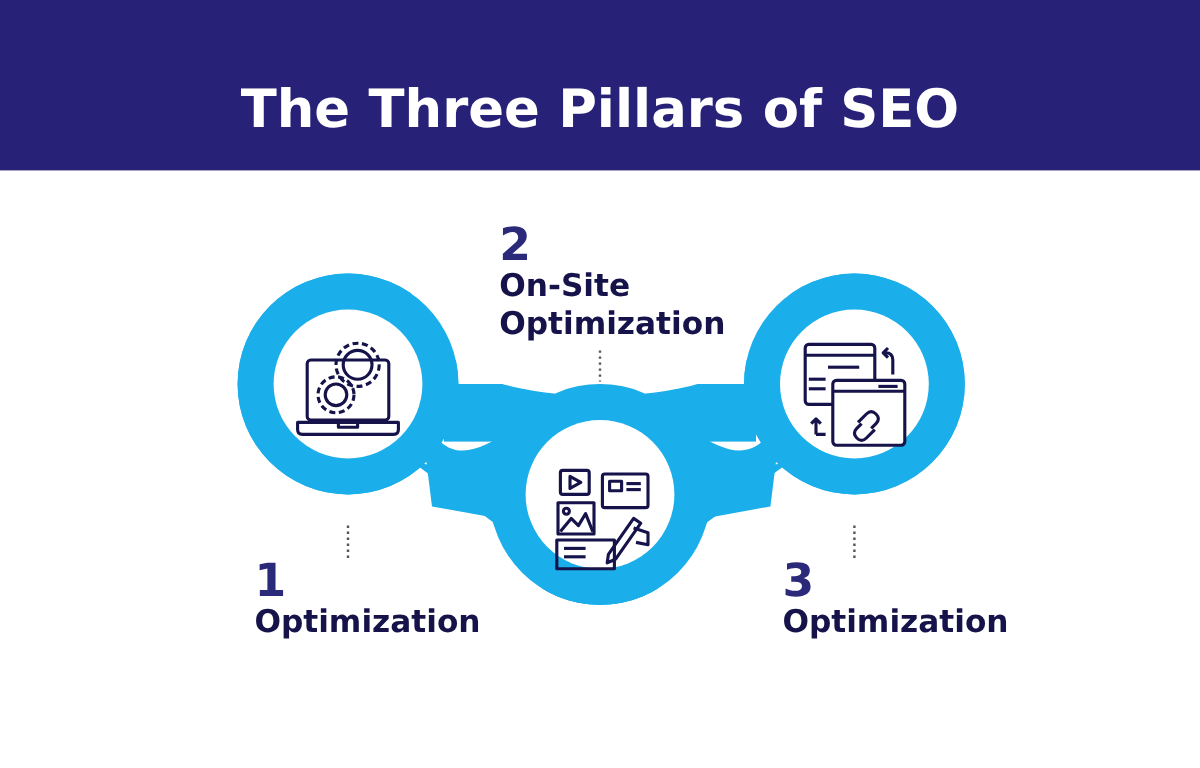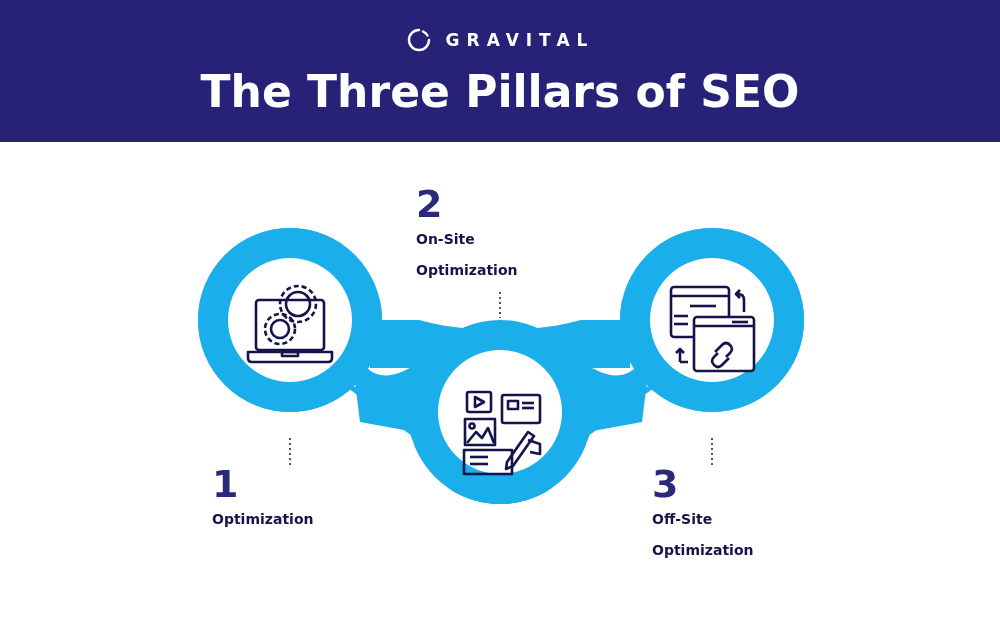--- a/index.html
+++ b/index.html
@@ -4,33 +4,26 @@
 <style>
   html,body{margin:0;padding:0;}
   body{width:1000px;height:640px;position:relative;overflow:hidden;background:#ffffff;font-family:"DejaVu Sans","Liberation Sans",sans-serif;}
   .header{position:absolute;left:0;top:0;width:1000px;height:142px;background:#272277;}
   .brand{position:absolute;top:27px;left:0;width:1000px;display:flex;justify-content:center;align-items:center;gap:14px;}
   .brand-name{color:#ffffff;font-family:"DejaVu Sans",sans-serif;font-weight:bold;font-size:17px;letter-spacing:7px;}
   .title{position:absolute;top:66px;left:0;width:1000px;text-align:center;color:#ffffff;font-family:"DejaVu Sans",sans-serif;font-weight:bold;font-size:44px;letter-spacing:0px;}
   .diagram{position:absolute;left:0;top:142px;width:1000px;height:498px;}
   .label{position:absolute;color:#15134a;font-family:"DejaVu Sans",sans-serif;font-weight:bold;}
   .num{font-size:38px;color:#2b2a7a;line-height:40px;}
-  .ltxt{font-size:14px;line-height:31px;}
+  .ltxt{font-size:26px;line-height:31px;}
 </style>
 </head>
 <body>
 
 <div class="header">
-  <div class="brand">
-    <svg width="26" height="26" viewBox="0 0 26 26">
-      <path d="M13 3 A10 10 0 1 0 23 13" fill="none" stroke="#fff" stroke-width="2.4" stroke-linecap="round"></path>
-      <path d="M17 4.5 A10 10 0 0 1 21.5 8.5" fill="none" stroke="#fff" stroke-width="2.4" stroke-linecap="round"></path>
-    </svg>
-    <span class="brand-name">GRAVITAL</span>
-  </div>
   <div class="title">The Three Pillars of SEO</div>
 </div>
 
 <div class="diagram">
   <svg width="1000" height="498" style="position:absolute;left:0;top:0;">
 
     <g fill="#1aaeea">
       <circle cx="290" cy="178" r="92"></circle>
       <circle cx="500" cy="270" r="92"></circle>
       <circle cx="712" cy="178" r="92"></circle>
@@ -119,16 +112,15 @@
   </div>
 
   <div class="label" style="left:416px;top:42px;">
     <div class="num">2</div>
     <div class="ltxt">On-Site</div>
     <div class="ltxt">Optimization</div>
   </div>
 
   <div class="label" style="left:652px;top:322px;">
     <div class="num">3</div>
-    <div class="ltxt">Off-Site</div>
     <div class="ltxt">Optimization</div>
   </div>
 </div>
 
 </body></html>

